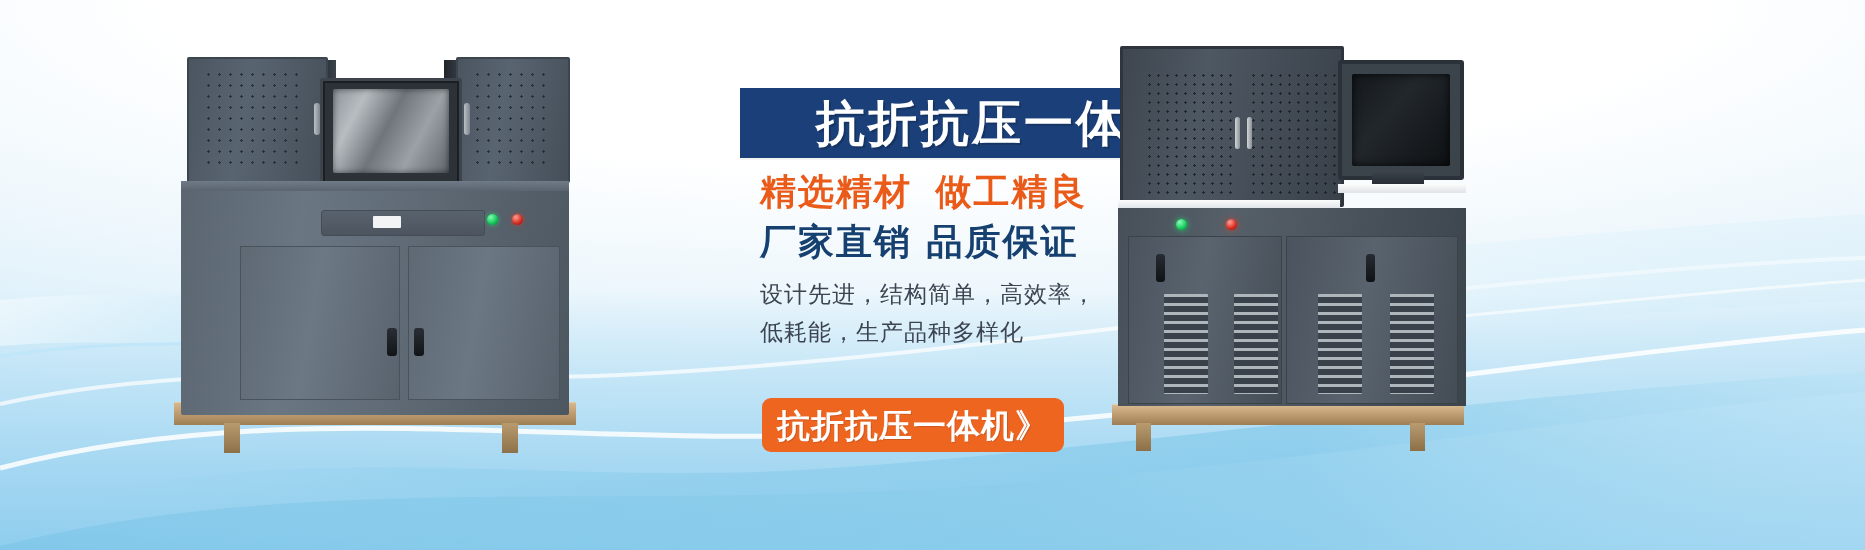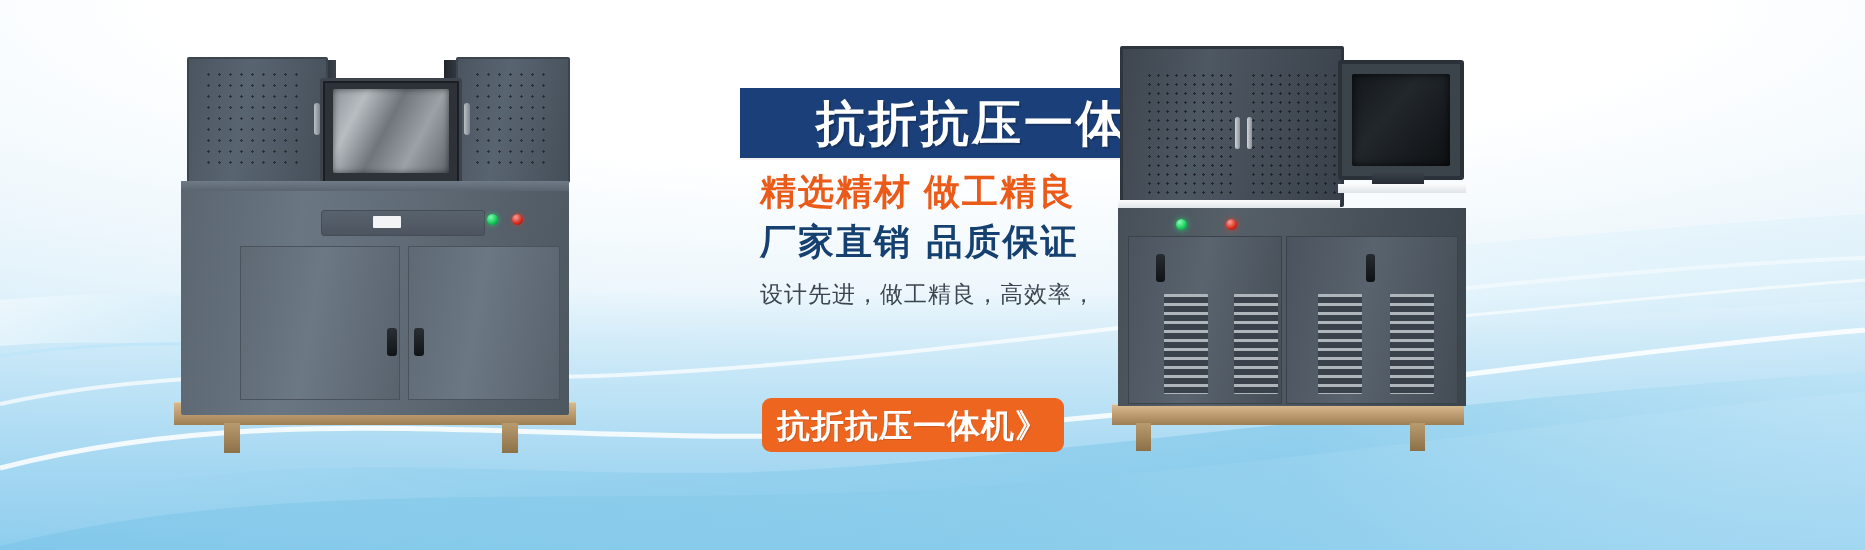--- a/index.html
+++ b/index.html
@@ -30,21 +30,21 @@
   }
   .title-bar .title-text{
     color:#ffffff;font-size:49px;font-weight:bold;letter-spacing:3px;line-height:1;
     font-family:"DejaVu Sans","Liberation Sans",sans-serif;
     text-shadow:2px 2px 0 rgba(0,0,0,.18);
     white-space:nowrap;
   }
 
   .sub1{position:absolute;left:20px;top:108px;width:520px;
     color:#ea5a19;font-size:36px;font-weight:bold;letter-spacing:2px;white-space:nowrap;
-    font-family:Liberation Sans, sans-serif;}
+    font-family:Liberation Mono, monospace;}
   .sub2{position:absolute;left:20px;top:158px;width:520px;
     color:#16406f;font-size:36px;font-weight:bold;letter-spacing:2px;white-space:nowrap;
     font-family:"DejaVu Sans","Liberation Sans",sans-serif;}
 
   .desc{position:absolute;left:20px;top:215px;width:520px;}
   .desc .line{color:#3b4450;font-size:23px;line-height:38px;letter-spacing:1px;white-space:nowrap;
     font-family:"DejaVu Sans","Liberation Sans",sans-serif;}
 
   .cta{
     position:absolute;left:22px;top:338px;width:302px;height:54px;
@@ -257,21 +257,22 @@
 
     <div class="title-bar">
       <span class="title-text">抗折抗压一体机</span>
     </div>
 
     <div class="sub1">精选精材 做工精良</div>
 
     <div class="sub2">厂家直销 品质保证</div>
 
     <div class="desc">
-      <div class="line">设计先进，做工精良，高效率，</div>
+      <div class="line">设计先进，结构简单，高效率，</div>
+      <div class="line">低耗能，生产品种多样化</div>
     </div>
 
     <button class="cta">
       <span class="cta-text">抗折抗压一体机》</span>
     </button>
   </div>
 
   <div class="machine2">
     <div class="m2-pallet"></div>
     <div class="m2-leg1"></div>

